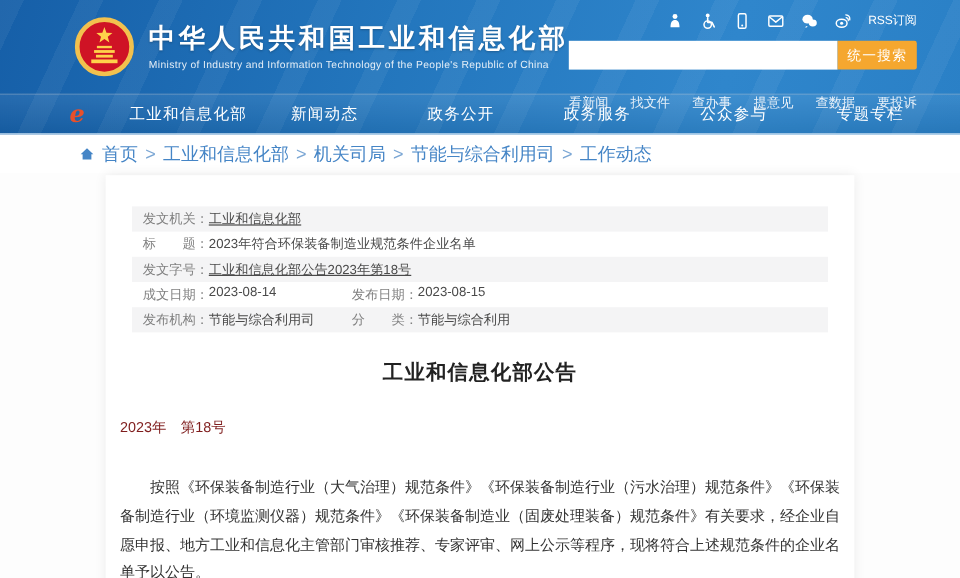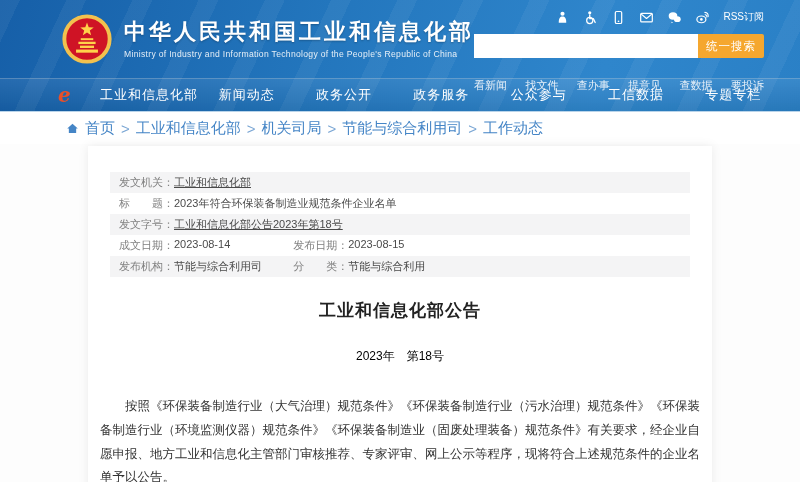--- a/index.html
+++ b/index.html
@@ -58,21 +58,21 @@
   .doc-meta { width:580px; margin:0 auto; font-size:11px; }
   .meta-row { display:flex; align-items:center; min-height:21px; padding:3px 9px; }
   .meta-row:nth-child(odd) { background:#f4f4f5; }
   .meta-cell { display:flex; align-items:flex-start; }
   .meta-cell.first-col { width:31%; }
   .meta-label { color:#808080; white-space:pre; }
   .meta-value { color:#4a4a4a; }
   .meta-value.u { text-decoration:underline; }
 
   .article-title { text-align:center; margin-top:22px; font-size:17px; font-weight:bold; color:#222222; letter-spacing:1px; }
-  .doc-number { text-align:center; margin-top:26px; font-size:12px; color:#000000; }
+  .doc-number { margin-top:26px; font-size:12px; color:#7f1d1d; }
   .article-body { width:600px; margin:30px auto 0; }
   .article-body p { font-size:12.5px; color:#333333; line-height:1.9; text-align:justify; text-indent:2em; }
 </style>
 </head>
 <body>
 
 <div class="page">
 
   <header class="site-header">
     <div class="header-top">
@@ -141,21 +141,20 @@
       </div>
     </div>
 
     <nav class="main-nav">
       <span class="e-logo">e</span>
       <a class="nav-item">工业和信息化部</a>
       <a class="nav-item">新闻动态</a>
       <a class="nav-item">政务公开</a>
       <a class="nav-item">政务服务</a>
       <a class="nav-item">公众参与</a>
-      <a class="nav-item">工信数据</a>
       <a class="nav-item">专题专栏</a>
     </nav>
   </header>
 
   <div class="breadcrumb-bar">
     <svg class="home-icon" viewBox="0 0 16 16">
       <path d="M8 2 L14.5 8 L12.5 8 L12.5 13.5 L3.5 13.5 L3.5 8 L1.5 8 Z" fill="#4585c6"></path>
     </svg>
     <a class="crumb">首页</a>
     <span class="crumb-sep">&gt;</span>

